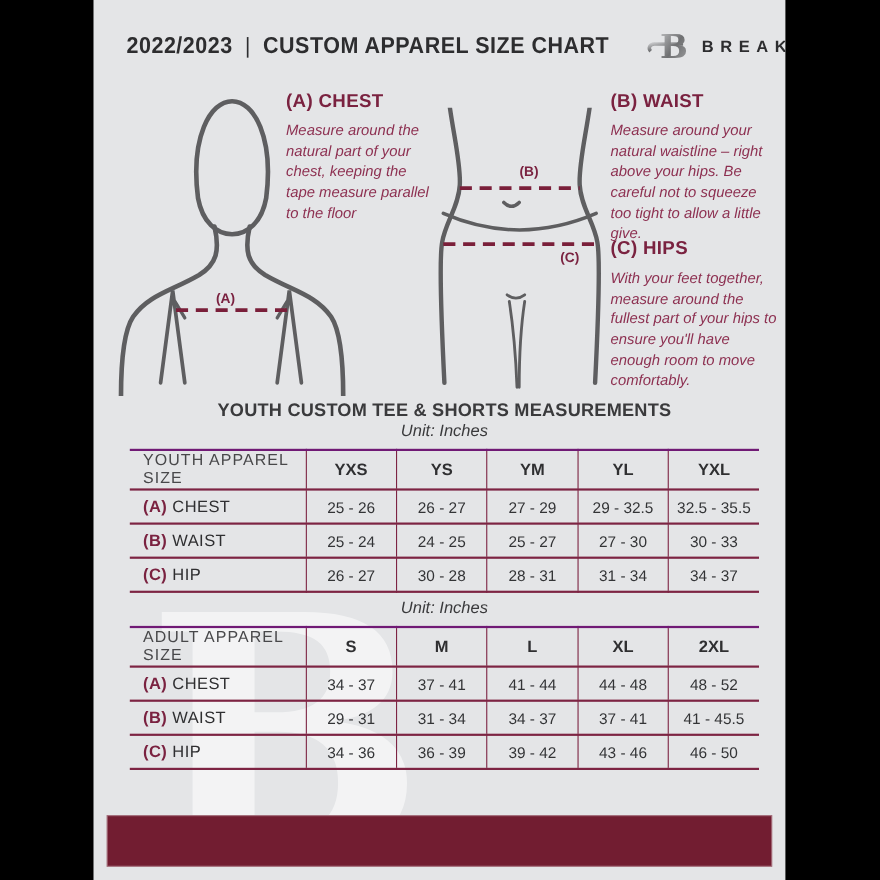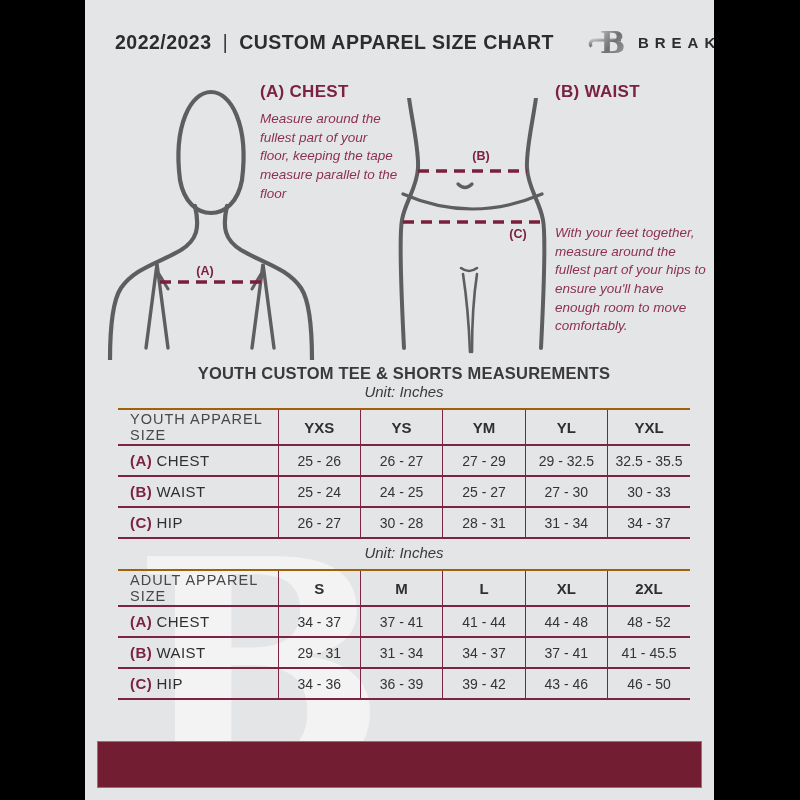--- a/index.html
+++ b/index.html
@@ -57,21 +57,21 @@
   .lbl-c { left:413px; top:227px; }
 
   
   .tbl-wrap { position:absolute; left:33px; width:572px; }
   .tbl-youth { top:364px; }
   .tbl-adult { top:544px; }
   .tbl-title { text-align:center; font-size:16.5px; font-weight:bold; color:#3a3a3c; letter-spacing:0.2px; }
   .tbl-unit  { text-align:center; font-size:15px; font-style:italic; color:#3a3a3c; margin-top:0; }
   table { width:100%; border-collapse:collapse; margin-top:8px; table-layout:fixed; }
   col.c-label { width:160px; }
-  thead tr { border-top:2px solid #a16207; height:36px; }
+  thead tr { border-top:2px solid #701a75; height:36px; }
   tr { border-bottom:2px solid #7d2443; }
   tbody tr { height:31px; }
   th + th, td + td { border-left:1.5px solid #7d2443; }
   th.size-label {
     text-align:left; padding-left:12px; font-weight:normal;
     font-size:14.5px; letter-spacing:1px; color:#48484a;
   }
   th.size-code { font-size:15px; font-weight:bold; color:#2f2f31; }
   td.row-label { text-align:left; padding-left:12px; font-size:15px; color:#2f2f31; letter-spacing:0.4px; }
   td.row-label .prefix { color:#7a2240; font-weight:bold; }
@@ -138,26 +138,28 @@
       <path d="M23 73 L132 73" stroke="#7a1f3a" stroke-width="3.4" stroke-dasharray="11 7" stroke-linecap="butt"></path>
       <path d="M8 124 L148 124" stroke="#7a1f3a" stroke-width="3.4" stroke-dasharray="11 7" stroke-linecap="butt"></path>
     </svg>
 
     <div class="diag-label lbl-a">(A)</div>
     <div class="diag-label lbl-b">(B)</div>
     <div class="diag-label lbl-c">(C)</div>
 
     <div class="inst inst-a">
       <div class="inst-heading">(A) CHEST</div>
-      <div class="inst-body">Measure around the fullest part of your floor, keeping the tape measure parallel to the floor</div>
+      <div class="inst-body">Measure around the natural part of your chest, keeping the tape measure parallel to the floor</div>
     </div>
     <div class="inst inst-b">
       <div class="inst-heading">(B) WAIST</div>
+      <div class="inst-body">Measure around your natural waistline – right above your hips. Be careful not to squeeze too tight to allow a little give.</div>
     </div>
     <div class="inst inst-c">
+      <div class="inst-heading">(C) HIPS</div>
       <div class="inst-body">With your feet together, measure around the fullest part of your hips to ensure you'll have enough room to move comfortably.</div>
     </div>
 
     <div class="tbl-wrap tbl-youth">
       <div class="tbl-title">YOUTH CUSTOM TEE &amp; SHORTS MEASUREMENTS</div>
       <div class="tbl-unit">Unit: Inches</div>
       <table>
         <colgroup>
             <col class="c-label">
             <col>

